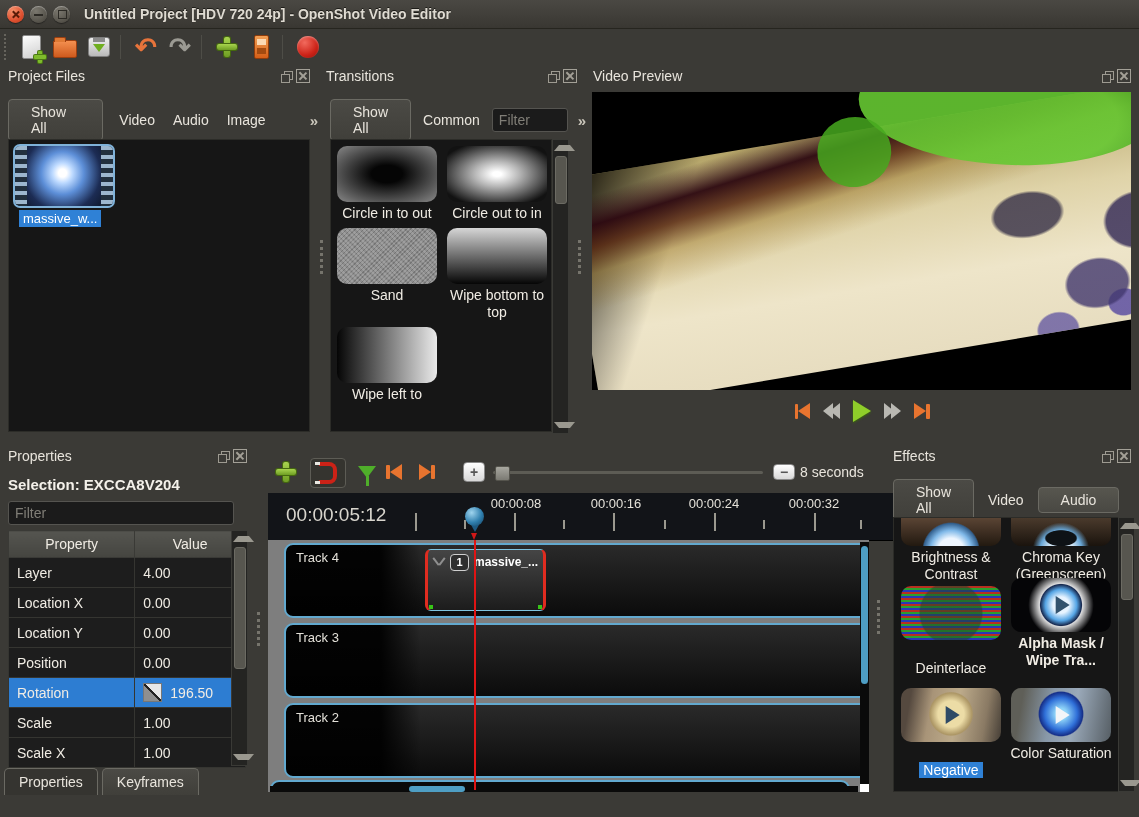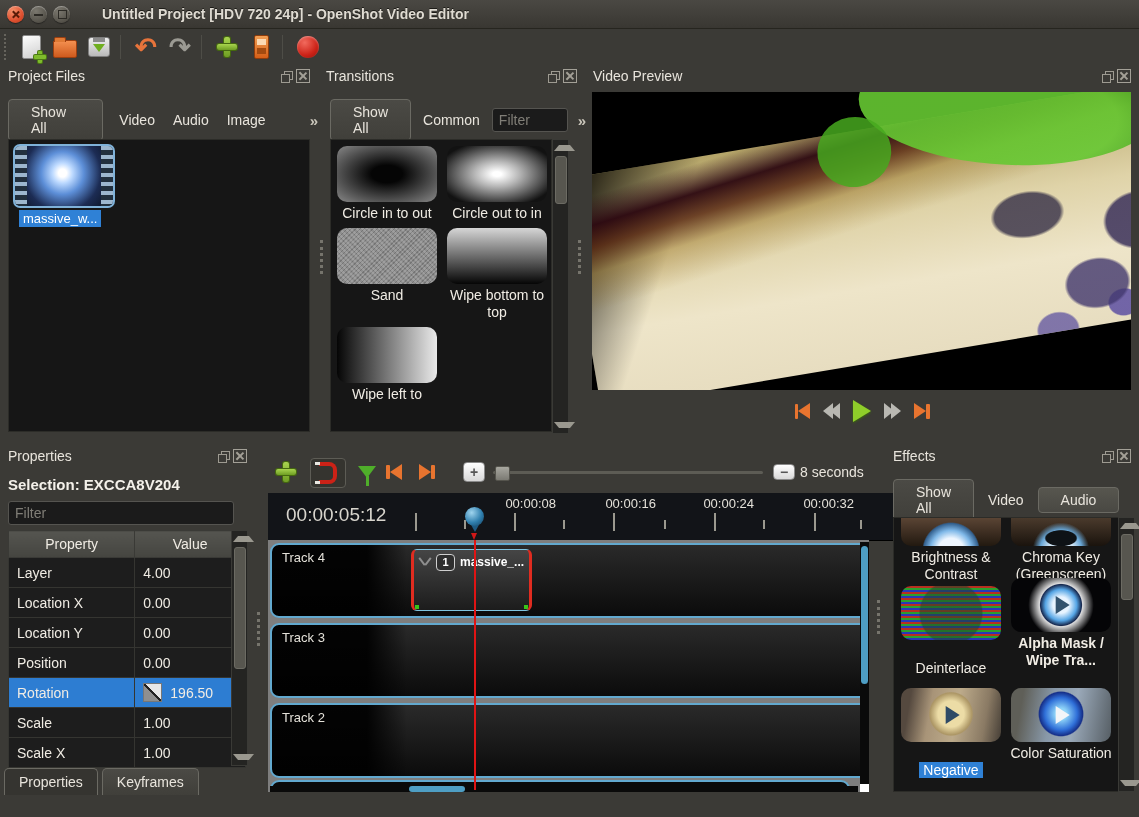--- a/index.html
+++ b/index.html
@@ -13,21 +13,21 @@
     display:flex;align-items:center;}
   .winbtn{width:17px;height:17px;border-radius:50%;margin-left:6px;position:relative;
     box-shadow:inset 0 1px 1px rgba(255,255,255,.35),0 1px 1px rgba(0,0,0,.4);}
   .winbtn:first-child{margin-left:7px;}
   .wb-close{background:radial-gradient(circle at 35% 30%,#f5926b,#de4f2f 60%,#b63a1c);}
   .wb-min,.wb-max{background:radial-gradient(circle at 35% 30%,#7b786f,#57544c 65%,#403d37);}
   .wb-glyph-x::before,.wb-glyph-x::after{content:"";position:absolute;left:8px;top:4px;width:1.6px;height:9px;background:#5a1c08;}
   .wb-glyph-x::before{transform:rotate(45deg);} .wb-glyph-x::after{transform:rotate(-45deg);}
   .wb-glyph-min::before{content:"";position:absolute;left:4px;top:8px;width:9px;height:2px;background:#2c2a25;}
   .wb-glyph-max::before{content:"";position:absolute;left:4.5px;top:4.5px;width:7px;height:7px;border:1.5px solid #2c2a25;}
-  #title-text{margin-left:32px;font-size:14px;font-weight:bold;color:#dfdbd2;text-shadow:0 -1px 0 #1d1c18;}
+  #title-text{margin-left:14px;font-size:14px;font-weight:bold;color:#dfdbd2;text-shadow:0 -1px 0 #1d1c18;}
 
   
   #toolbar{position:absolute;left:0;top:29px;width:1139px;height:36px;display:flex;align-items:center;}
   .grip{width:6px;height:26px;border-left:2px dotted #66645d;margin-left:4px;}
   .tbtn{position:relative;width:30px;height:28px;margin-left:4px;display:flex;align-items:center;justify-content:center;}
   .tb-sep{width:1px;height:24px;background:#4e4d47;margin:0 6px;}
   .icon-page{width:17px;height:22px;background:linear-gradient(160deg,#fdfdfd,#cfcfcf);border:1px solid #8a8a8a;border-radius:2px;position:relative;}
   .icon-page .plus-badge{position:absolute;right:-6px;bottom:-5px;}
   .plus-badge{width:12px;height:12px;position:relative;}
   .plus-badge::before{content:"";position:absolute;left:4px;top:0;width:4px;height:12px;background:#7fbb2c;border-radius:1px;box-shadow:0 0 0 1px #4c7a14;}
@@ -156,25 +156,25 @@
   #tl-prev{left:124px;} #tl-next{left:157px;}
   #tl-zoomin{left:201px;} #tl-zoomout{left:511px;}
   .zoombtn{width:20px;height:18px;background:linear-gradient(#ffffff,#d8d8d8);border:1px solid #8a8a8a;border-radius:4px;
      display:flex;align-items:center;justify-content:center;color:#555;font-size:14px;font-weight:bold;line-height:10px;}
   #tl-slider{left:231px;width:270px;height:28px;}
   .slider-track{position:absolute;left:0;top:13px;width:270px;height:3px;background:#5d5c55;border-radius:2px;}
   .slider-thumb{position:absolute;left:2px;top:8px;width:13px;height:13px;background:linear-gradient(#a8a7a0,#7b7a73);border:1px solid #55544d;border-radius:2px;}
   #tl-zoomlabel{position:absolute;left:538px;top:19px;font-size:14px;color:#e8e4dc;}
   #tl-ruler{position:absolute;left:6px;top:48px;width:601px;height:47px;background:#121418;border-bottom:1px solid #000;padding-left:37px;}
   #tl-curtime{position:absolute;left:18px;top:11px;font-size:19px;color:#d8d5cd;}
-  .rlabel{position:absolute;top:3px;width:80px;text-align:right;font-size:13px;color:#e4e1d9;}
+  .rlabel{position:absolute;top:3px;width:80px;text-align:center;font-size:13px;color:#e4e1d9;}
   .tick{position:absolute;background:#9b998f;width:2px;}
   .tick-tall{top:20px;height:18px;} .tick-short{top:27px;height:9px;}
   #tl-tracks{position:absolute;left:6px;top:95px;width:601px;height:252px;background:#7e7e7e;overflow:hidden;}
-  .track{position:absolute;left:2px;width:670px;height:75px;border:2px solid #62a9cf;border-radius:9px;box-sizing:border-box;
+  .track{position:absolute;left:16px;width:670px;height:75px;border:2px solid #62a9cf;border-radius:9px;box-sizing:border-box;
      background:linear-gradient(90deg,rgba(0,0,0,.92) 95px,rgba(0,0,0,0) 135px),linear-gradient(180deg,#2a2a2a,#0b0b0b);padding-left:44px;}
   .track-name{position:absolute;left:10px;top:5px;font-size:13px;color:#e4e1d9;}
   #track-sliver{position:absolute;left:2px;top:240px;width:580px;height:10px;border:2px solid #62a9cf;border-bottom:none;
      border-radius:9px 9px 0 0;background:#0a0a0a;box-sizing:border-box;}
   #clip{position:absolute;left:139px;top:4px;width:121px;height:62px;box-sizing:border-box;
      background:linear-gradient(180deg,#454545,#1c1c1c);border-left:3px solid #e02c20;border-right:3px solid #e02c20;
      border-top:1px solid #7fc4e0;border-bottom:1px solid #7fc4e0;border-radius:6px;}
   .clip-chevron{position:absolute;left:6px;top:7px;width:10px;height:8px;}
   .clip-chevron::before,.clip-chevron::after{content:"";position:absolute;top:0;width:2px;height:9px;background:#8f8f8f;}
   .clip-chevron::before{left:1px;transform:rotate(-38deg);} .clip-chevron::after{left:7px;transform:rotate(38deg);}

